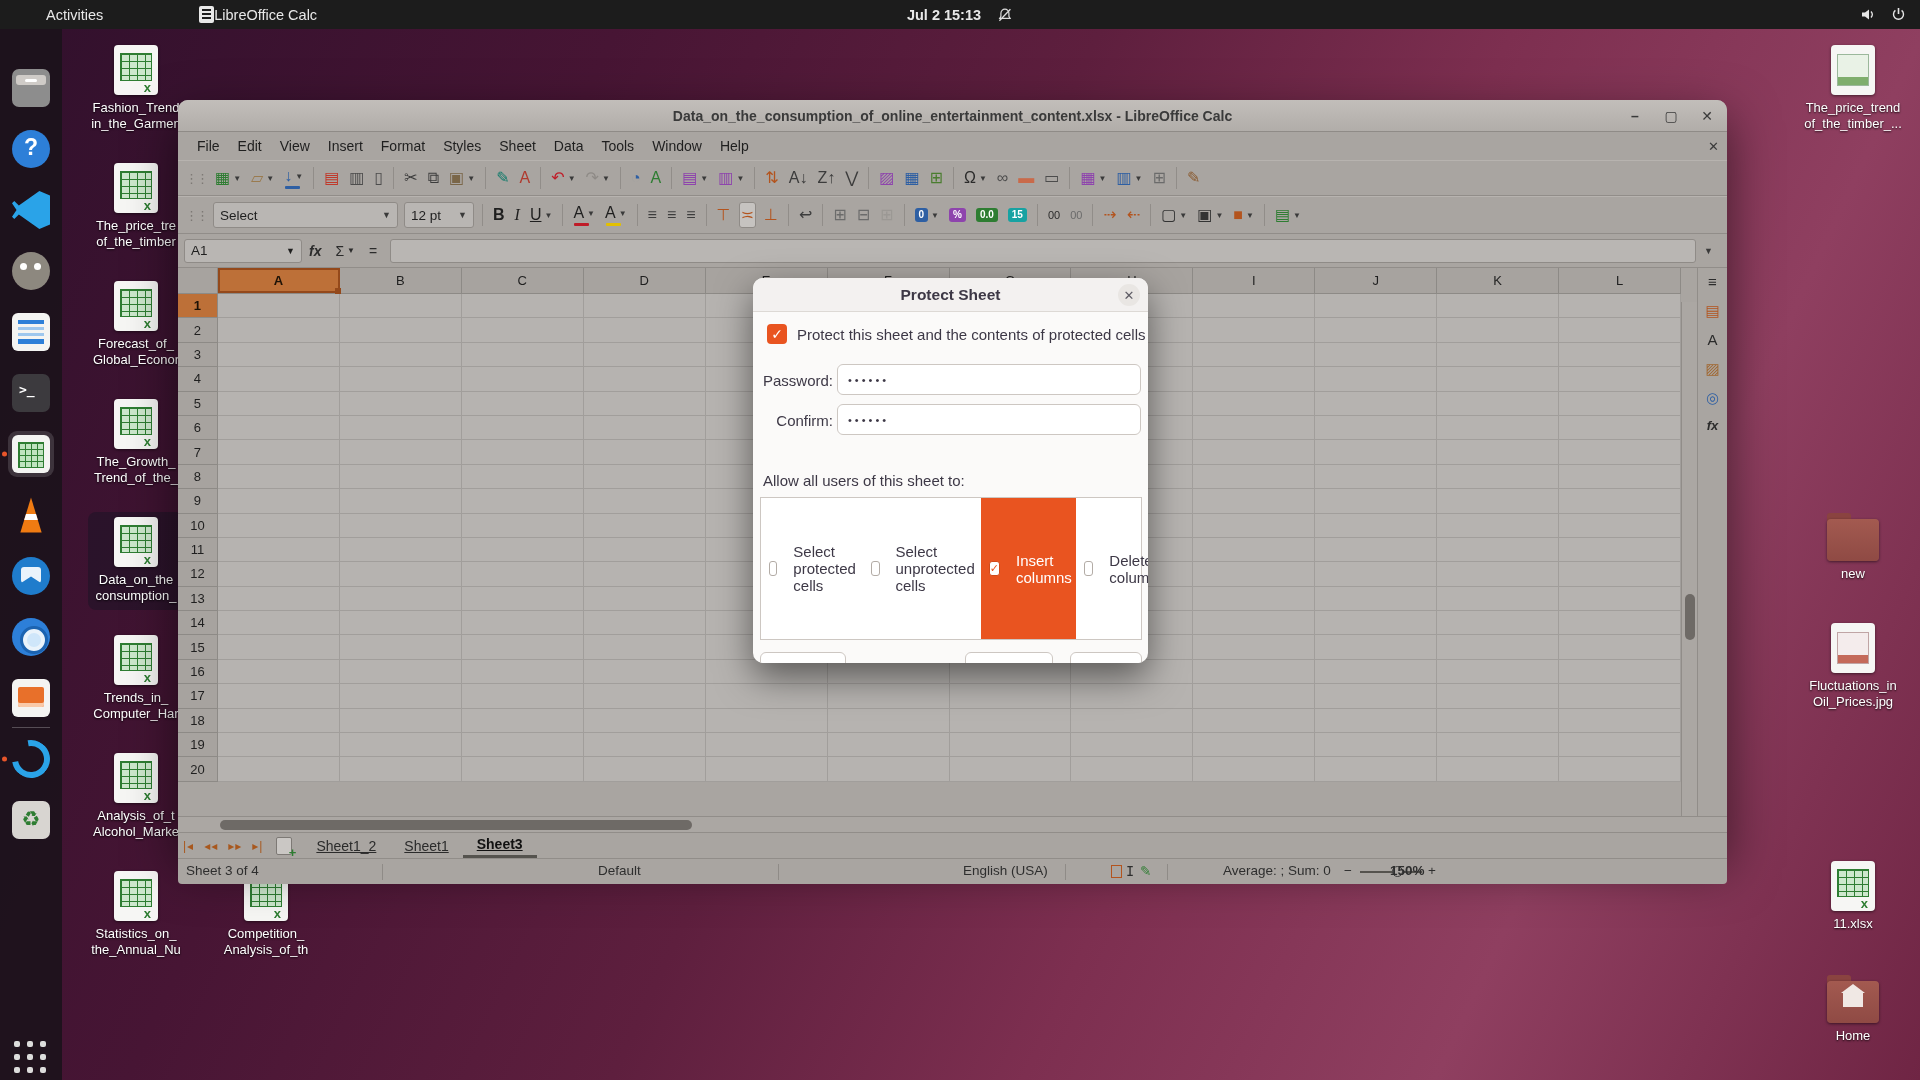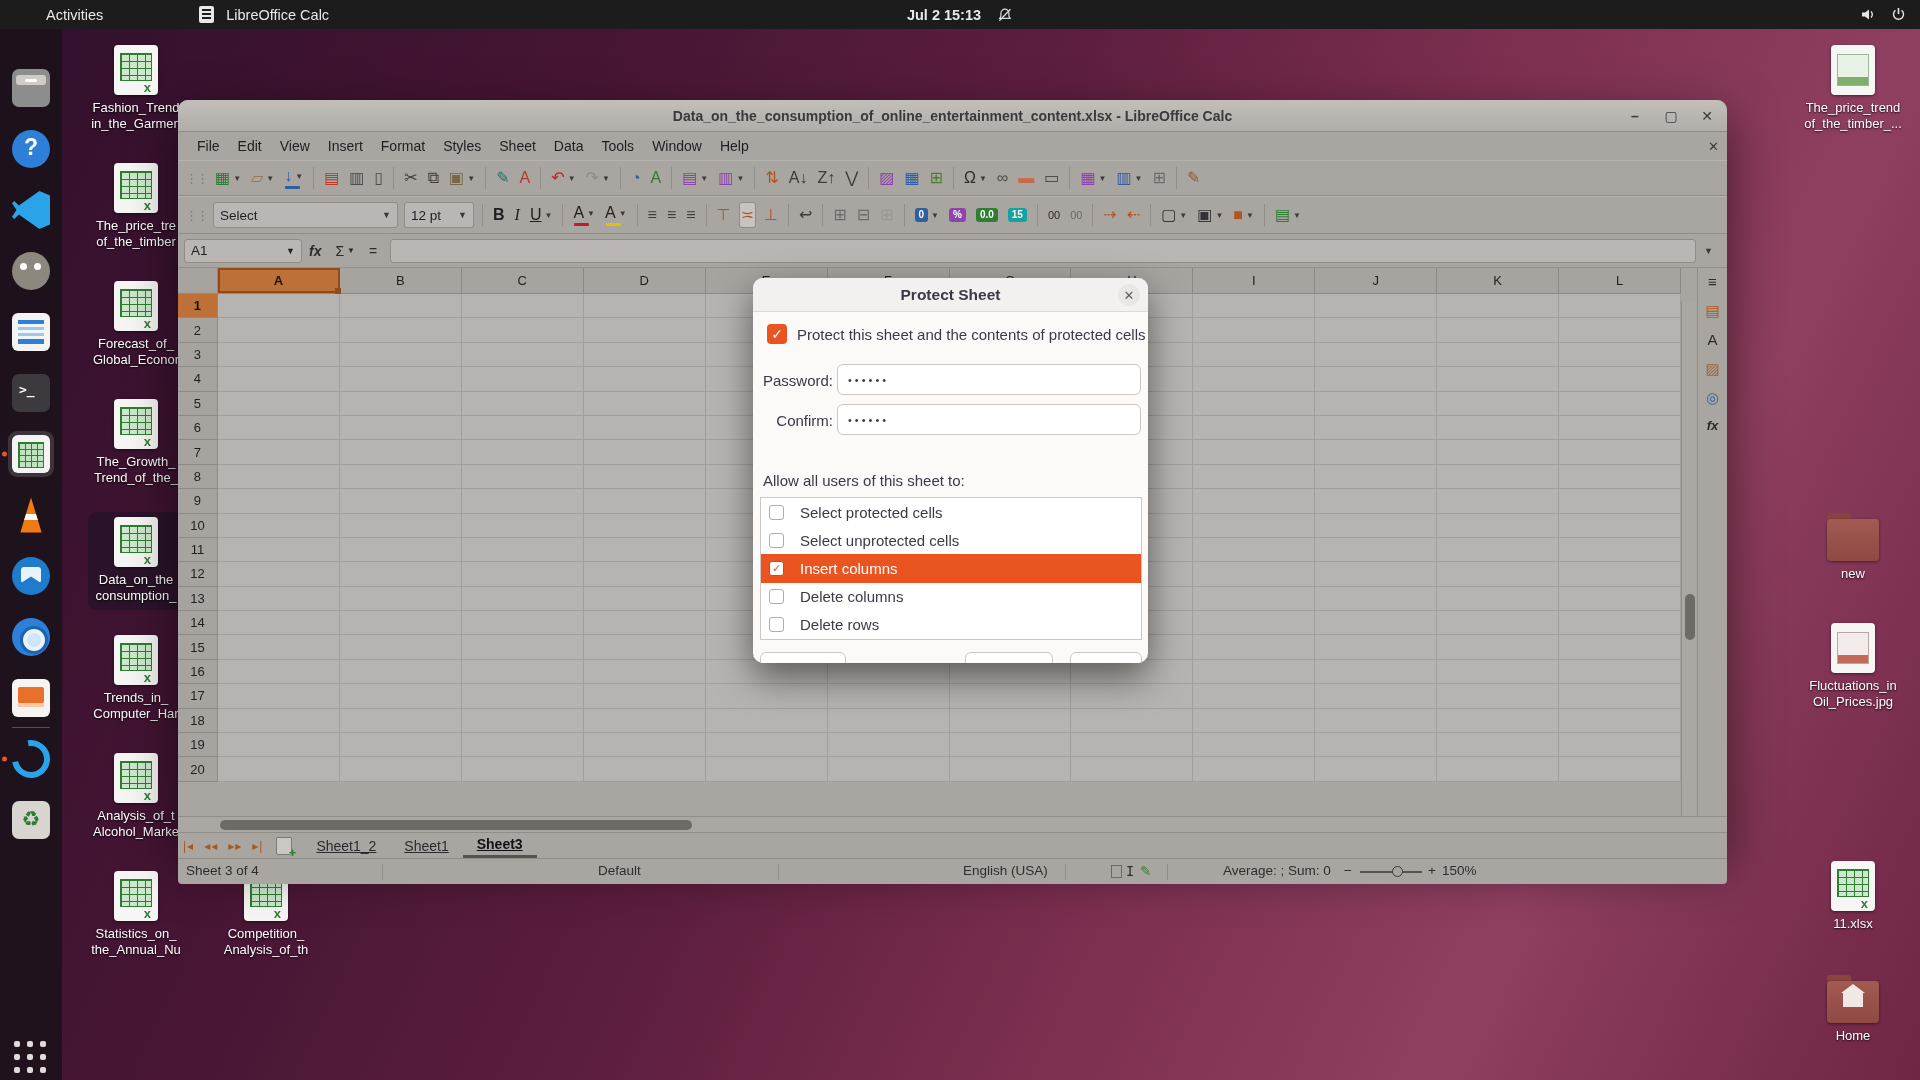--- a/index.html
+++ b/index.html
@@ -4,21 +4,21 @@
 <style>
   html,body{margin:0;padding:0;background:#000;}
   *{box-sizing:border-box;}
   .screen{position:relative;width:1920px;height:1080px;overflow:hidden;
     font-family:"Liberation Sans","DejaVu Sans",sans-serif;
     background:linear-gradient(115deg,#30102c 0%,#471534 26%,#5e1f3e 46%,#7d2f50 63%,#8f3f60 80%,#6f2544 100%);}
   
   .topbar{position:absolute;left:0;top:0;width:1920px;height:29px;background:#1c1c1c;
     color:#e8e8e8;font-size:14.5px;display:flex;align-items:center;z-index:40;}
   .tb-activities{margin-left:46px;}
-  .tb-app{margin-left:96px;display:flex;align-items:center;gap:12px;}
+  .tb-app{margin-left:96px;display:flex;align-items:center;gap:0;}
   .tb-appicon{width:15px;height:17px;background:#e8e8e8;border-radius:2px;position:relative;}
   .tb-appicon:before{content:"";position:absolute;left:3px;top:3px;right:3px;height:2px;background:#1c1c1c;box-shadow:0 4px 0 #1c1c1c,0 8px 0 #1c1c1c;}
   .tb-clock{position:absolute;left:50%;transform:translateX(-50%);display:flex;align-items:center;gap:16px;font-weight:bold;}
   .tb-right{position:absolute;right:14px;display:flex;align-items:center;gap:15px;}
   
   .dock{position:absolute;left:0;top:29px;width:62px;height:1051px;background:rgba(26,18,26,0.88);z-index:30;}
   .dock-item{position:absolute;left:8px;width:46px;height:46px;border-radius:9px;display:flex;align-items:center;justify-content:center;}
   .dock-item.active-bg{background:rgba(255,255,255,0.14);}
   .dock-dot{position:absolute;left:-6px;top:50%;width:5px;height:5px;border-radius:50%;background:#e8552a;transform:translateY(-50%);}
   .dock-sep{position:absolute;left:12px;width:38px;height:1px;background:rgba(255,255,255,0.25);}
@@ -147,21 +147,21 @@
     box-shadow:0 14px 36px rgba(0,0,0,0.5);z-index:50;overflow:hidden;font-size:15px;color:#3d3846;}
   .dlg-head{height:34px;background:#f3f1f0;border-bottom:1px solid #ddd9d5;display:flex;align-items:center;justify-content:center;position:relative;font-weight:bold;font-size:15.5px;}
   .dlg-close{position:absolute;right:8px;top:6px;width:22px;height:22px;border-radius:50%;background:#e9e6e3;display:flex;align-items:center;justify-content:center;font-size:13px;color:#5e5c64;}
   .dlg-body{position:relative;height:351px;}
   .chk-row{position:absolute;left:14px;top:12px;display:flex;align-items:center;gap:10px;}
   .chk{width:20px;height:20px;border-radius:4px;background:#E95420;color:#fff;font-size:14px;display:flex;align-items:center;justify-content:center;}
   .fld-label{position:absolute;width:72px;text-align:right;}
   .fld{position:absolute;left:84px;width:304px;height:31px;background:#fff;border:1px solid #cdc7c2;border-radius:6px;
     display:flex;align-items:center;padding:0 10px;font-size:11px;letter-spacing:3px;color:#3d3846;}
   .allow-lbl{position:absolute;left:10px;top:160px;}
-  .listbox{position:absolute;left:7px;top:185px;width:382px;height:143px;background:#fff;border:1px solid #cdc7c2;display:flex;flex-direction:column;}
+  .listbox{position:absolute;left:7px;top:185px;width:382px;height:143px;background:#fff;border:1px solid #cdc7c2;display:flex;flex-direction:row;}
   .opt{flex:1;display:flex;align-items:center;padding-left:8px;gap:16px;}
   .opt .cb{width:15px;height:15px;border:1px solid #b3aca6;border-radius:3px;background:#fff;font-size:11px;display:flex;align-items:center;justify-content:center;color:#E95420;}
   .opt.hl{background:#E95420;color:#fff;}
   .opt.hl .cb{border-color:#d14a1a;}
   .btn{position:absolute;top:340px;height:34px;background:#fff;border:1px solid #cdc7c2;border-radius:6px;
     display:flex;align-items:center;justify-content:center;font-size:15px;color:#3d3846;}
 </style>
 </head>
 <body>
 
@@ -970,21 +970,21 @@
       <span class="sb-sep" style="left:887px;"></span>
       <span class="selmode" style="left:933px;top:6px;"></span>
       <span class="sb" style="left:948px;font-family:'DejaVu Sans Mono',monospace;">I</span>
       <span class="sb" style="left:962px;color:#2e7d32;">✎</span>
       <span class="sb-sep" style="left:989px;"></span>
       <span class="sb" style="left:1045px;">Average: ; Sum: 0</span>
       <span class="sb" style="left:1166px;">−</span>
       <span class="zoomtrack" style="left:1182px;"></span>
       <span class="zoomknob" style="left:1214px;"></span>
       <span class="sb" style="left:1250px;">+</span>
-      <span class="sb" style="left:1264px;">150%</span>
+      <span class="sb" style="left:1212px;font-weight:bold;">150%</span>
     </div>
   </div>
 
   <div class="dialog">
     <div class="dlg-head">
       <span>Protect Sheet</span>
       <span class="dlg-close">✕</span>
     </div>
     <div class="dlg-body">
       <div class="chk-row">

